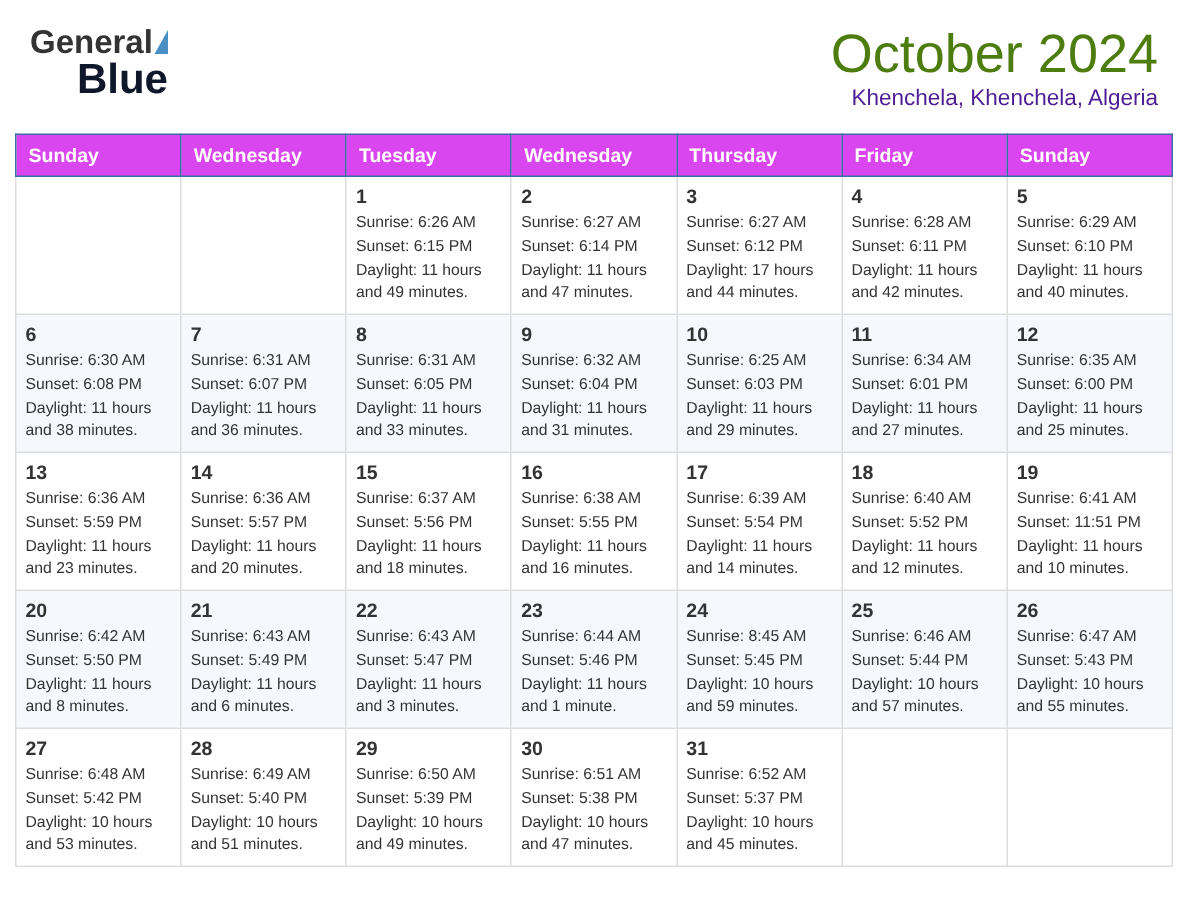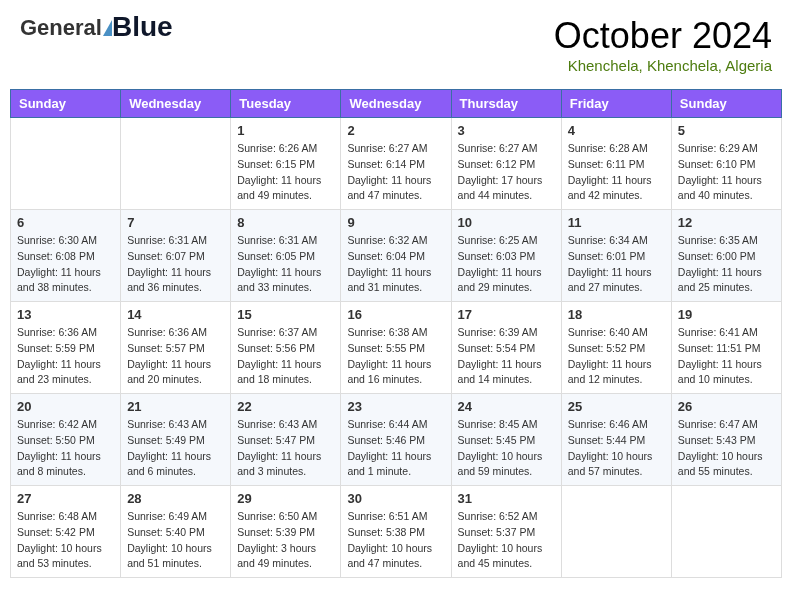--- a/index.html
+++ b/index.html
@@ -12,42 +12,42 @@
     }
     .header {
       display: flex;
       justify-content: space-between;
       align-items: flex-start;
       margin-bottom: 10px;
       padding: 5px 10px;
     }
     .logo {
       display: flex;
-      flex-direction: row;
-      align-items: flex-start;
+      flex-direction: column;
+      align-items: flex-end;
     }
     .title-section {
       text-align: right;
     }
     .month-title {
       font-size: 36px;
       font-weight: normal;
-      color: #000000;
+      color: #4d7c0f;
     }
     .subtitle {
       font-size: 15px;
-      color: #4d7c0f;
+      color: #4c1d95;
     }
     .calendar {
       width: 100%;
       border-collapse: collapse;
       border: 1px solid #ccc;
     }
     .calendar th {
-      background-color: #8b5cf6;
+      background-color: #d946ef;
       color: #fff;
       text-align: left;
       padding: 6px 8px;
       font-size: 13px;
       border: 1px solid #3a6fa5;
     }
     .calendar td {
       vertical-align: top;
       padding: 5px 6px;
       border: 1px solid #ddd;
@@ -338,21 +338,21 @@
           <span>Sunrise: 6:49 AM</span><br>
           <span>Sunset: 5:40 PM</span><br>
           <span>Daylight: 10 hours and 51 minutes.</span>
         </div>
         </td>
         <td>
           <span class="day-number">29</span>
         <div class="day-info">
           <span>Sunrise: 6:50 AM</span><br>
           <span>Sunset: 5:39 PM</span><br>
-          <span>Daylight: 3 hours and 49 minutes.</span>
+          <span>Daylight: 10 hours and 49 minutes.</span>
         </div>
         </td>
         <td>
           <span class="day-number">30</span>
         <div class="day-info">
           <span>Sunrise: 6:51 AM</span><br>
           <span>Sunset: 5:38 PM</span><br>
           <span>Daylight: 10 hours and 47 minutes.</span>
         </div>
         </td>

